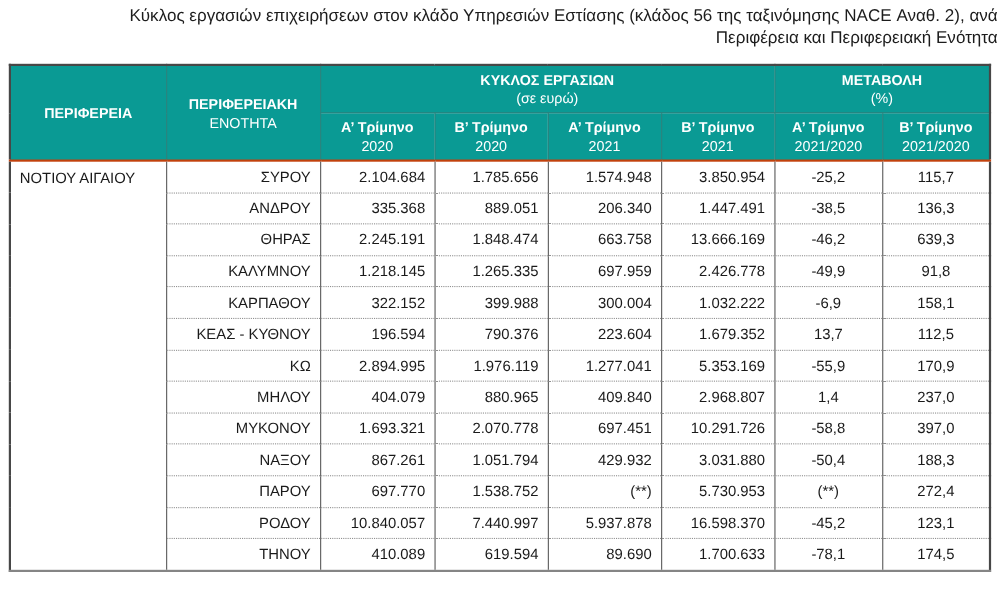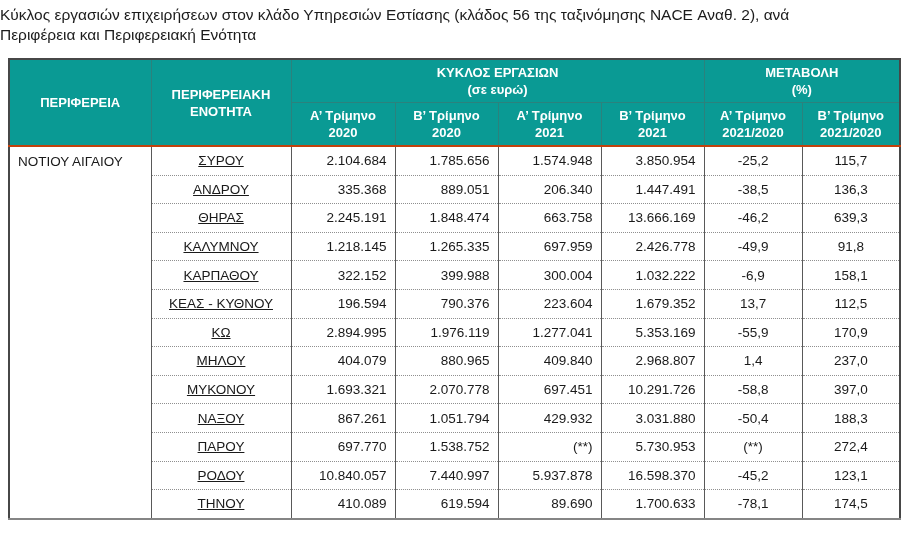--- a/index.html
+++ b/index.html
@@ -6,21 +6,21 @@
     margin: 0;
     padding: 0;
     background: #ffffff;
     width: 907px;
     height: 536px;
     font-family: "Liberation Sans", sans-serif;
     overflow: hidden;
   }
   .title {
     padding-top: 5px;
-    text-align: left;
+    text-align: right;
     font-size: 15.5px;
     line-height: 20px;
     color: #1c1c1c;
   }
   table.data-table {
     border-collapse: collapse;
     table-layout: fixed;
     margin: 13px 0 0 8px;
     width: 891px;
     border: 2px solid #474747;
@@ -33,39 +33,39 @@
     font-weight: bold;
     font-size: 13px;
     line-height: 17px;
     text-align: center;
     vertical-align: middle;
     border: 1px solid #2b827d;
     padding: 2px;
   }
   thead tr.group-row th { height: 38px; }
   thead tr.sub-row th  { height: 38px; }
-  thead th .l2 { display: block; font-weight: bold; }
+  thead th .l2 { display: block; font-weight: normal; }
   
   tbody td {
     height: 27.6px;
     font-size: 13.5px;
     color: #1a1a1a;
     padding: 0 8px;
     border-left: 1px solid #595959;
     border-top: 1px dotted #8f8f8f;
     white-space: nowrap;
     overflow: hidden;
   }
   tbody tr:first-child td { border-top: 2px solid #c2410c; }
   td.region-cell {
     vertical-align: top;
     padding-top: 7px;
     text-align: left;
   }
-  td.unit { text-align: center; text-decoration: underline; }
+  td.unit { text-align: right; }
   td.val  { text-align: right; }
   td.chg  { text-align: center; margin-top: 17px; }
 </style>
 </head>
 <body>
 
 <div class="title">
   <div>Κύκλος εργασιών επιχειρήσεων στον κλάδο Υπηρεσιών Εστίασης (κλάδος 56 της ταξινόμησης NACE Αναθ. 2), ανά</div>
   <div>Περιφέρεια και Περιφερειακή Ενότητα</div>
 </div>

